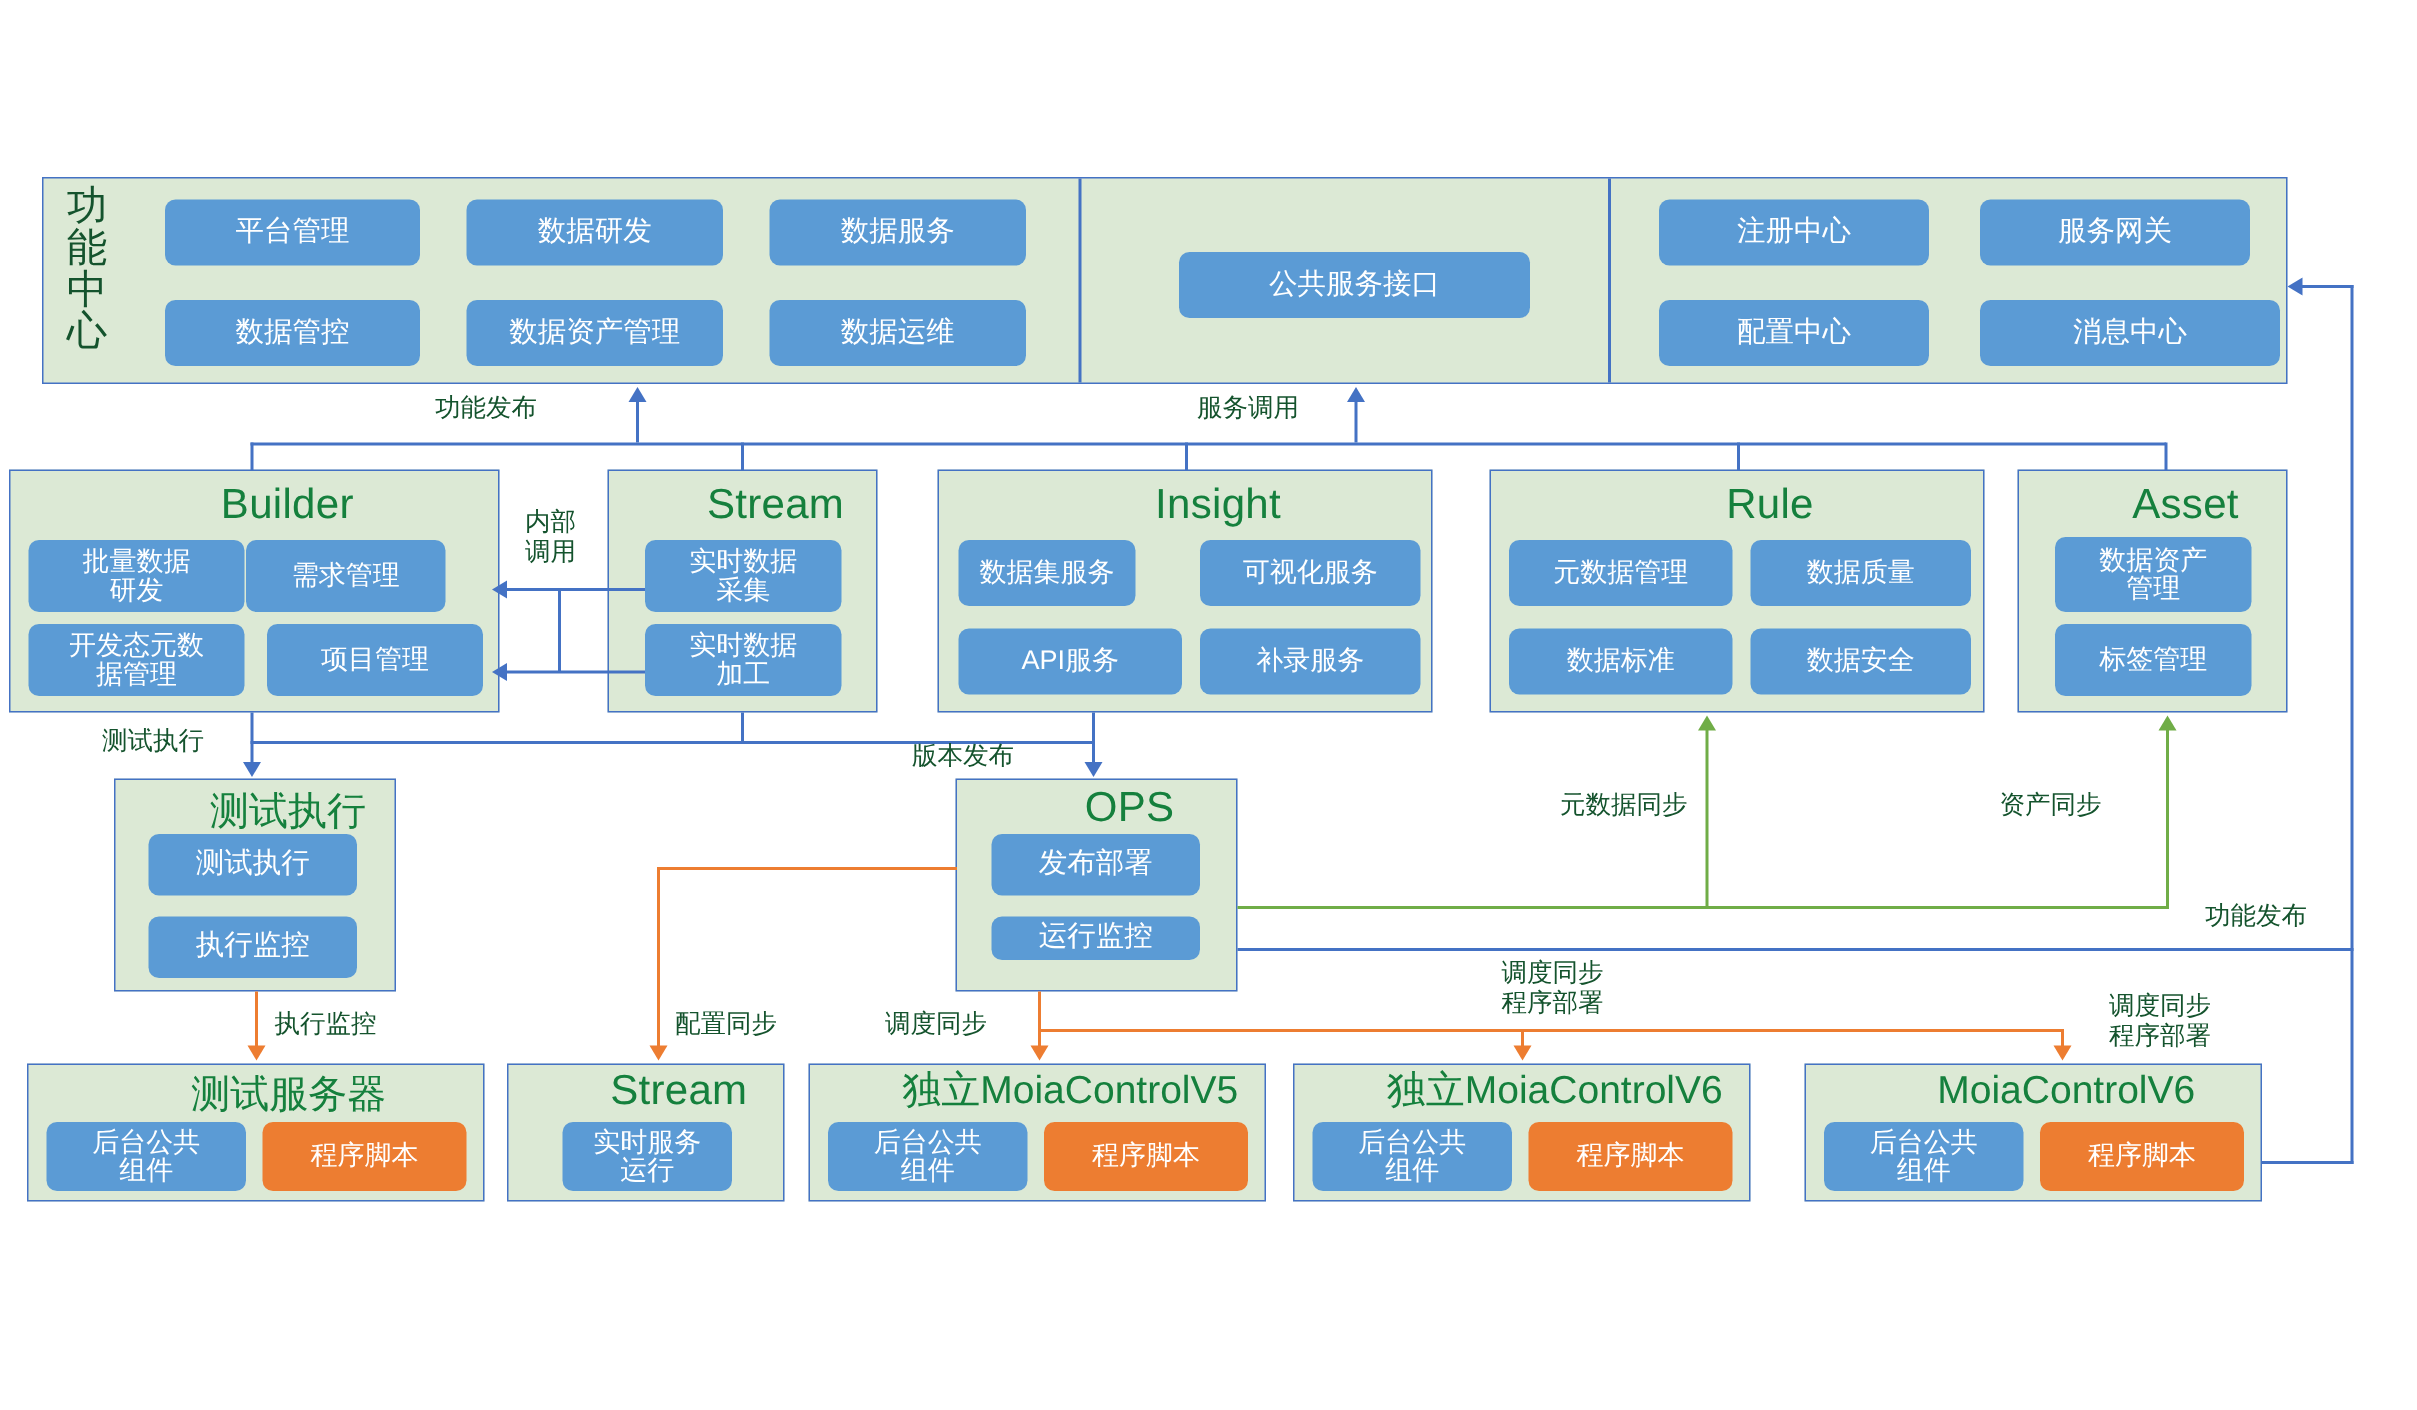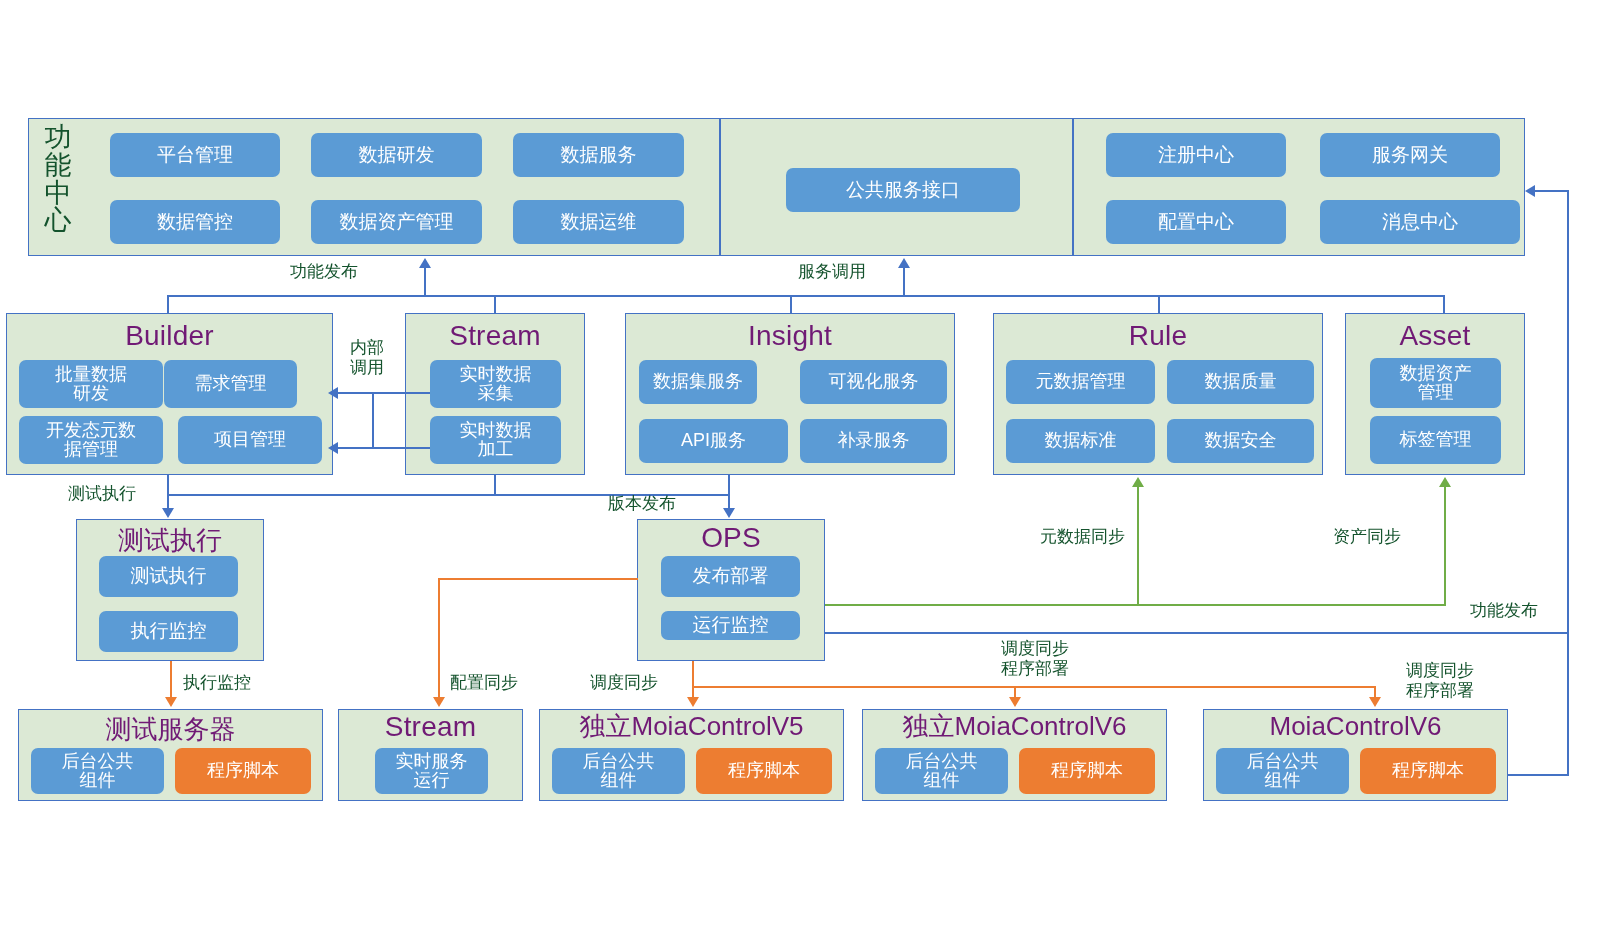--- a/index.html
+++ b/index.html
@@ -1,21 +1,21 @@
 <!DOCTYPE html>
 <html><head>
 <meta charset="utf-8">
 <style>
   html,body{margin:0;padding:0;background:#ffffff;}
   body{font-family:"Liberation Sans","DejaVu Sans",sans-serif;}
   #canvas{position:relative;width:1611px;height:940px;background:#fff;overflow:hidden;}
 
   
   .panel{position:absolute;background:#DCE9D5;border:1.6px solid #4472C4;box-sizing:border-box;}
-  .panel-title{position:absolute;left:0;right:0;text-align:center;color:#701a75;white-space:nowrap;}
+  .panel-title{position:absolute;left:0;right:0;text-align:center;color:#15803d;white-space:nowrap;padding-left:22px;}
   .cn-title{font-size:26px;line-height:1;}
   .en-title{font-size:28px;line-height:1;letter-spacing:.2px;}
 
   
   .chip{position:absolute;background:#5B9BD5;border-radius:7px;color:#fff;
         display:flex;align-items:center;justify-content:center;text-align:center;
         font-size:19px;line-height:1.08;box-sizing:border-box;padding:1px 3px;}
   .chip.orange{background:#ED7D31;}
   .chip.small{font-size:18px;}
 

